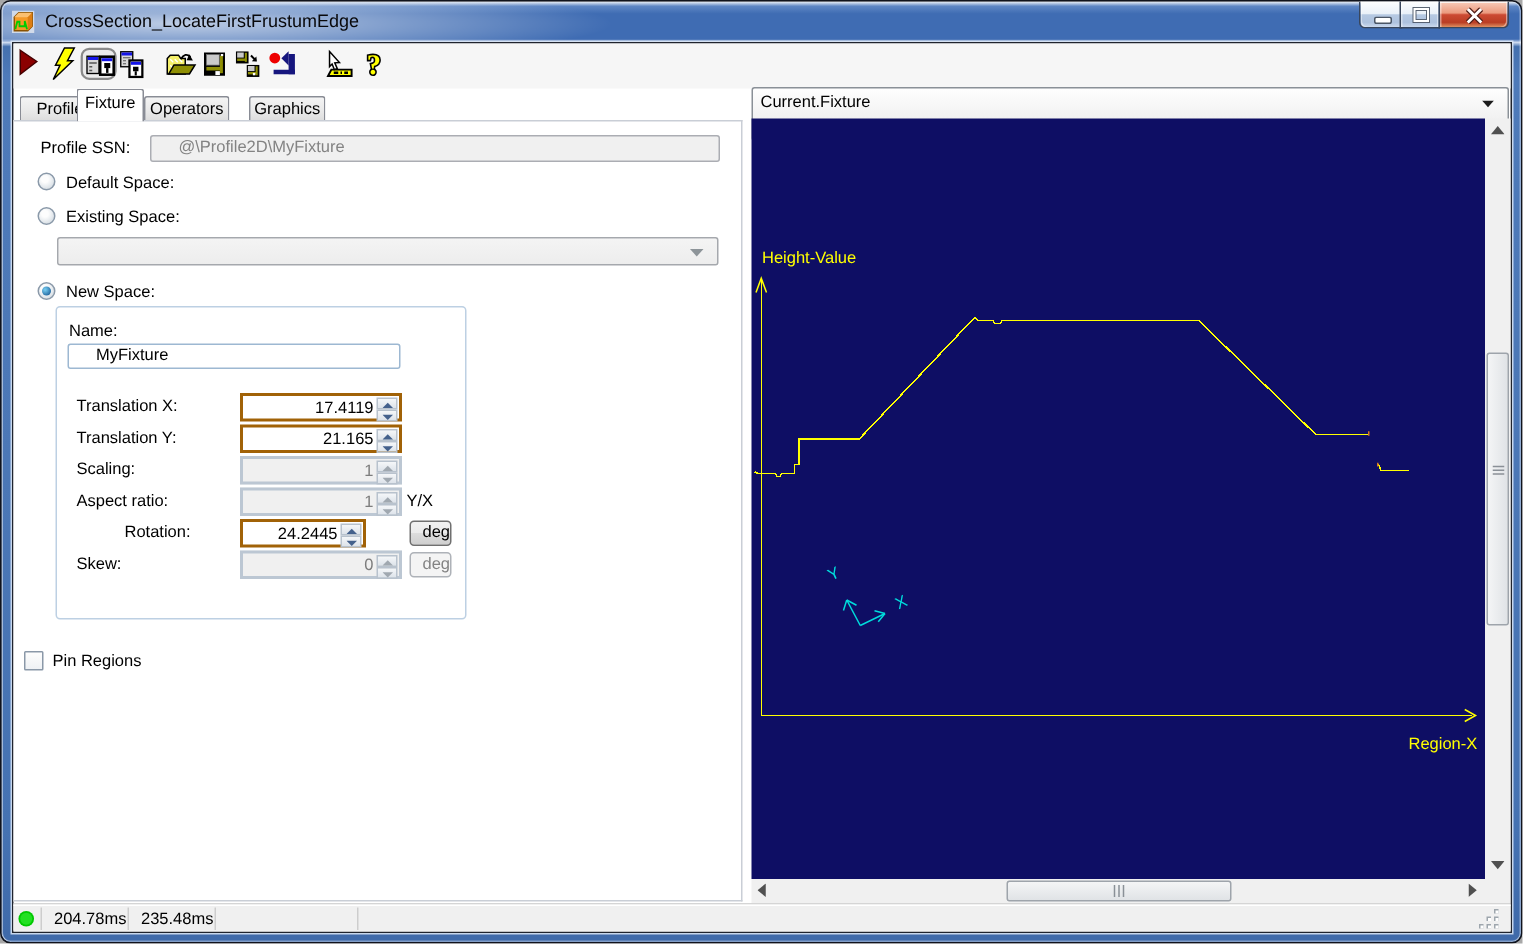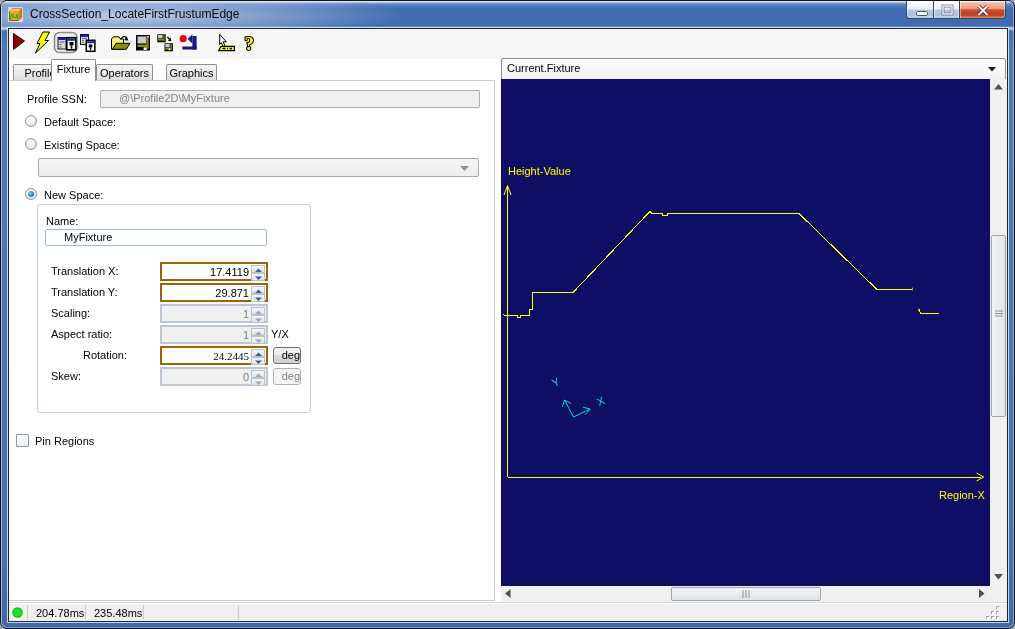--- a/index.html
+++ b/index.html
@@ -205,21 +205,21 @@
       </span>
       <span class="sb" style="top:8px;">
         <svg width="8" height="5">
           <polygon points="0,0.5 7,0.5 3.5,4" fill="#44618c"></polygon>
         </svg>
       </span>
     </span>
 </div>
 <div class="lbl" style="left:51px; top:286px;">Translation Y:</div>
 <div class="spin" style="left:160px; top:283px; width:108px;">
-    <span class="val">29.871</span>
+    <span class="val">21.165</span>
   <span class="spinbtns">
       <span class="sb" style="top:0;">
         <svg width="8" height="5">
           <polygon points="3.5,0.5 7,4 0,4" fill="#44618c"></polygon>
         </svg>
       </span>
       <span class="sb" style="top:8px;">
         <svg width="8" height="5">
           <polygon points="0,0.5 7,0.5 3.5,4" fill="#44618c"></polygon>
         </svg>
@@ -252,21 +252,21 @@
         </svg>
       </span>
       <span class="sb" style="top:8px;">
         <svg width="8" height="5">
           <polygon points="0,0.5 7,0.5 3.5,4" fill="#a0a8b0"></polygon>
         </svg>
       </span>
     </span>
 </div>
 <div class="lbl" style="left:51px; top:349px;margin-left:32px;">Rotation:</div>
-<div class="spin" style="left:160px; top:346px; width:108px;font-family:Liberation Serif, serif;">
+<div class="spin" style="left:160px; top:346px; width:84px;">
     <span class="val">24.2445</span>
   <span class="spinbtns">
       <span class="sb" style="top:0;">
         <svg width="8" height="5">
           <polygon points="3.5,0.5 7,4 0,4" fill="#44618c"></polygon>
         </svg>
       </span>
       <span class="sb" style="top:8px;">
         <svg width="8" height="5">
           <polygon points="0,0.5 7,0.5 3.5,4" fill="#44618c"></polygon>

